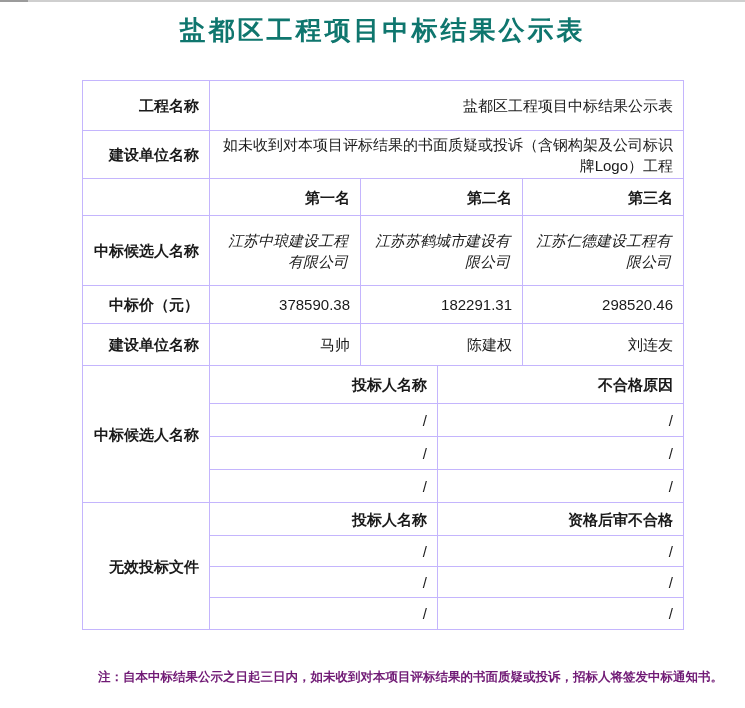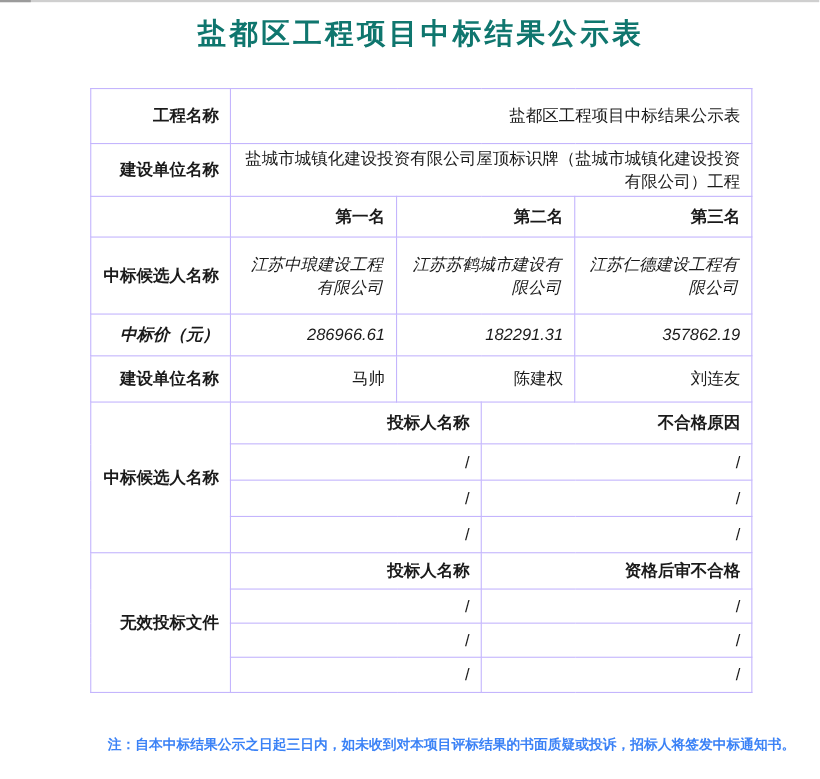--- a/index.html
+++ b/index.html
@@ -36,34 +36,34 @@
     padding: 2px 10px;
     word-break: break-all;
     overflow: hidden;
   }
   table.result td.b { font-weight: bold; }
   table.result td.wrap { padding: 2px 12px; font-style: italic; }
   tr.r1  { height: 50px; }
   tr.r2  { height: 48px; }
   tr.r3  { height: 37px; }
   tr.r4  { height: 70px; }
-  tr.r5  { height: 38px; font-style: italic; }
+  tr.r5  { height: 38px; }
   tr.r6  { height: 42px; }
   tr.r7  { height: 38px; }
   tr.r8  { height: 33px; }
   tr.r9  { height: 33px; }
   tr.r10 { height: 33px; }
   tr.r11 { height: 33px; }
   tr.r12 { height: 31px; }
   tr.r13 { height: 31px; }
   tr.r14 { height: 32px; }
   .note {
     position: absolute; top: 669px; left: 98px;
     font-size: 12.5px; font-weight: bold; line-height: 16px;
-    white-space: nowrap; color: #3b82f6;
+    white-space: nowrap; color: #701a75;
   }
 </style>
 </head>
 <body>
 
 <div class="top-edge"></div>
 <div class="top-edge-dark"></div>
 
 <h1 class="title">盐都区工程项目中标结果公示表</h1>
 
@@ -75,39 +75,39 @@
     <col style="width:85px">
     <col style="width:161px">
   </colgroup>
   <tbody>
     <tr class="r1">
       <td class="b">工程名称</td>
       <td colspan="4">盐都区工程项目中标结果公示表</td>
     </tr>
     <tr class="r2">
       <td class="b">建设单位名称</td>
-      <td colspan="4">盐城市城镇化建设投资有限公司屋顶标识牌（盐城市城镇化建设投资有限公司）工程</td>
+      <td colspan="4">如未收到对本项目评标结果的书面质疑或投诉（含钢构架及公司标识牌Logo）工程</td>
     </tr>
     <tr class="r3">
       <td></td>
       <td class="b">第一名</td>
       <td colspan="2" class="b">第二名</td>
       <td class="b">第三名</td>
     </tr>
     <tr class="r4">
       <td class="b">中标候选人名称</td>
       <td class="wrap">江苏中琅建设工程有限公司</td>
       <td colspan="2" class="wrap">江苏苏鹤城市建设有限公司</td>
       <td class="wrap">江苏仁德建设工程有限公司</td>
     </tr>
     <tr class="r5">
       <td class="b">中标价（元）</td>
-      <td>286966.61</td>
+      <td>378590.38</td>
       <td colspan="2">182291.31</td>
-      <td>357862.19</td>
+      <td>298520.46</td>
     </tr>
     <tr class="r6">
       <td class="b">建设单位名称</td>
       <td>马帅</td>
       <td colspan="2">陈建权</td>
       <td>刘连友</td>
     </tr>
 
     <tr class="r7">
       <td rowspan="4" class="b">中标候选人名称</td>

